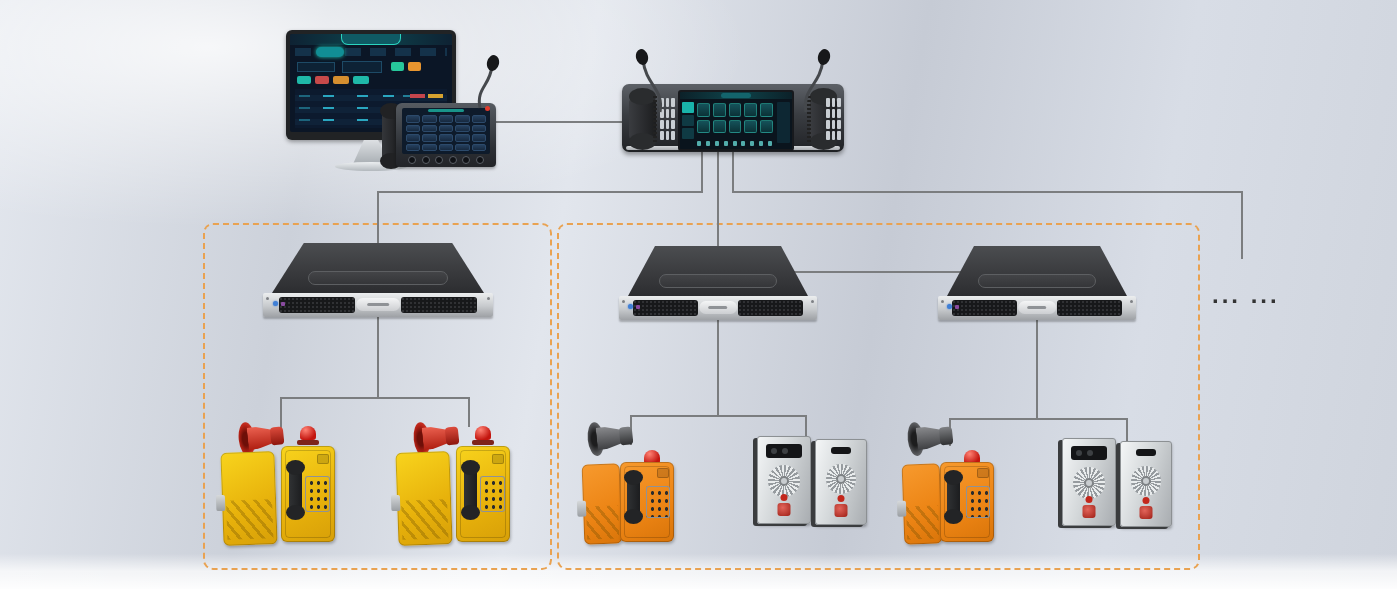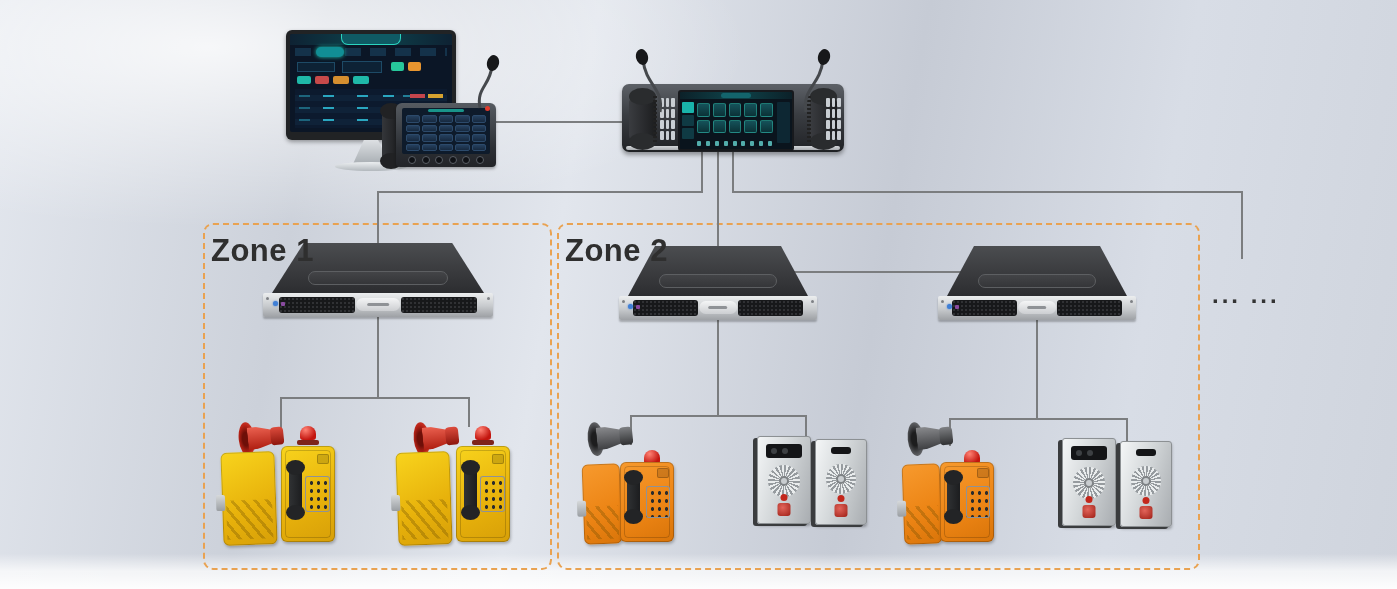--- a/index.html
+++ b/index.html
@@ -172,22 +172,20 @@
   <div class="wire wh" style="left:630px;top:415px;width:177px"></div>
   <div class="wire wv" style="left:630px;top:415px;height:30px"></div>
   <div class="wire wv" style="left:805px;top:415px;height:26px"></div>
   <div class="wire wv" style="left:1036px;top:316px;height:103px"></div>
   <div class="wire wh" style="left:949px;top:418px;width:179px"></div>
   <div class="wire wv" style="left:949px;top:418px;height:28px"></div>
   <div class="wire wv" style="left:1126px;top:418px;height:23px"></div>
 
   <div class="zonebox" style="left:203px;top:223px;width:345px;height:343px"></div>
   <div class="zonebox" style="left:557px;top:223px;width:639px;height:343px"></div>
-  <div class="zonelabel" style="left:211px;top:233px">Zone 1</div>
-  <div class="zonelabel" style="left:565px;top:233px">Zone 2</div>
   <div class="zn-ellipsis" style="left:1212px;top:281px">... ...</div>
 
   <div class="monitor" style="left:286px;top:30px;width:170px;height:145px">
     <div class="mon-frame">
       <div class="mon-screen">
         <div class="scr-head"></div>
         <div class="scr-tabs"></div>
         <div class="tab-active"></div>
         <div class="scr-filter"></div>
         <div class="chip" style="left:101px;top:28px;width:13px;background:#27c79b"></div>

